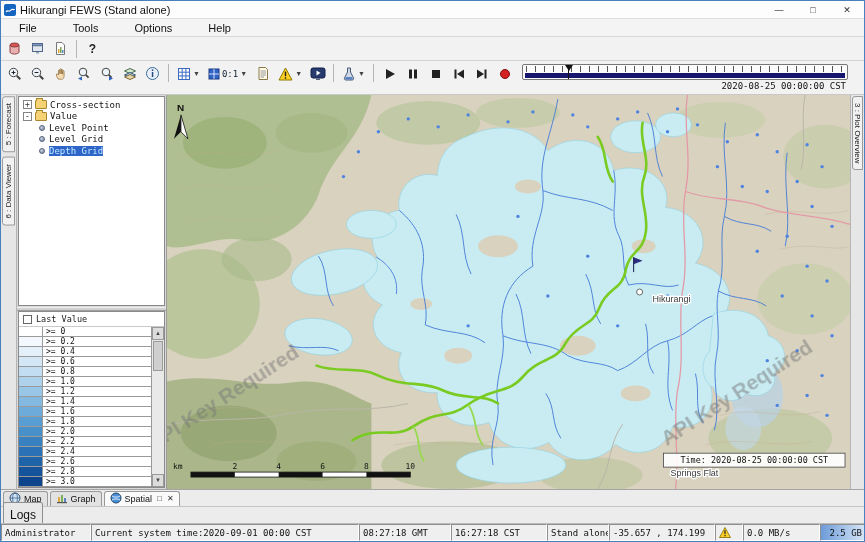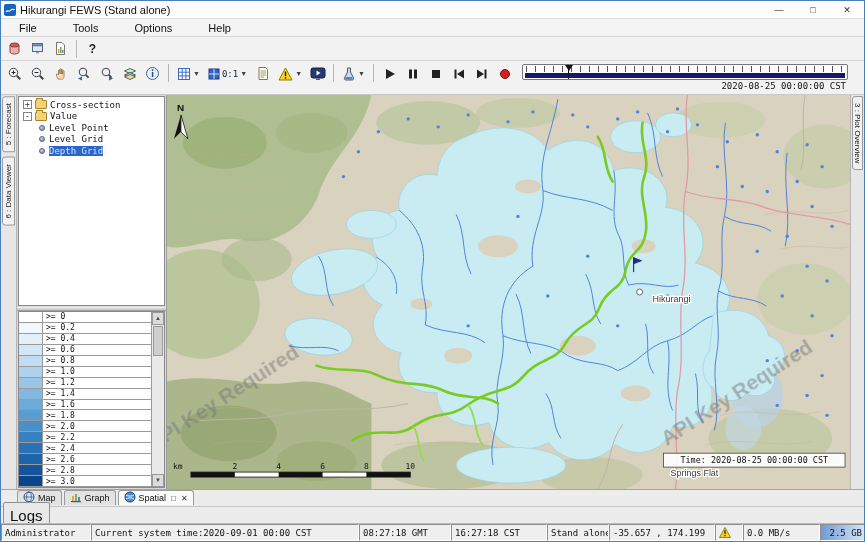--- a/index.html
+++ b/index.html
@@ -72,29 +72,29 @@
   #legend-scrollbar { width:13px; background:#e9e9e9; border-left:1px solid #9a9a9a; display:flex; flex-direction:column; }
   .sb-btn { height:13px; background:#dcdcdc; border:1px solid #9a9a9a; font-size:6px; text-align:center; line-height:11px; color:#444; }
   #sb-thumb { height:30px; margin:1px; background:#cfcfcf; border:1px solid #9a9a9a; }
   #sb-track { flex:1; }
 
   
   #map-wrap { flex:1 1 auto; position:relative; background:#d8d2bf; min-width:0; }
   #map-svg { position:absolute; inset:0; width:100%; height:100%; }
 
   
-  #bottom-tabs { height:17px; background:#ececec; border-top:1px solid #a5a5a5; display:flex; align-items:flex-start; padding-left:16px; gap:2px; }
+  #bottom-tabs { height:17px; background:#ececec; border-top:1px solid #a5a5a5; display:flex; align-items:center; padding-left:2px; gap:2px; }
   .btab { display:flex; align-items:center; gap:3px; height:15px; padding:0 5px; border:1px solid #9a9a9a; border-bottom:none;
           border-radius:3px 3px 0 0; background:#e2e2e2; font-size:9px; color:#111; }
   .btab.active { background:#fafafa; }
   .btab-ctrl { font-size:8px; color:#333; margin-left:2px; }
 
   
   #logs-row { height:17px; background:#ececec; border-top:1px solid #c5c5c5; display:flex; align-items:center; padding-left:2px; }
-  #logs-btn { height:13px; padding:12px 6px; font-size:15px; background:#e8e8e8; border:1px solid #8f8f8f; border-radius:2px; color:#111; display:flex; align-items:center; }
+  #logs-btn { height:13px; padding:12px 6px; font-size:12px; background:#e8e8e8; border:1px solid #8f8f8f; border-radius:2px; color:#111; display:flex; align-items:center; }
 
   
   #status-bar { height:18px; background:#ececec; border-top:1px solid #bbb; display:flex; }
   .st-cell { height:100%; border:1px solid; border-color:#8f8f8f #ffffff #ffffff #8f8f8f; background:#efefef;
              font-family:"DejaVu Sans Mono",monospace; font-size:9px; color:#111; padding:0 3px;
              display:flex; align-items:center; gap:3px; white-space:nowrap; overflow:hidden; flex:0 0 auto; }
   .st-cell.mem { background:linear-gradient(90deg,#6d9bd8 0%,#b8d0ee 70%,#d8e6f6 100%); justify-content:flex-end; }
 </style>
 </head>
 <body>
@@ -323,20 +323,24 @@
             <span class="tlabel">Level Grid</span>
           </div>
           <div class="tree-row sel" style="padding-left: 20px; align-items: center;">
             <span class="bullet"></span>
             <span class="tlabel">Depth Grid</span>
           </div>
         </div>
     </div>
     <div id="splitter"></div>
     <div id="legend-panel">
+      <div id="legend-header">
+        <span id="legend-checkbox"></span>
+        <span id="legend-title">Last Value</span>
+      </div>
       <div id="legend-body">
         <div id="legend-rows">
             <div class="lg-row">
               <span class="lg-swatch" style="background: rgb(255, 255, 255);"></span>
               <span class="lg-label">&gt;= 0</span>
             </div>
             <div class="lg-row">
               <span class="lg-swatch" style="background: rgb(242, 248, 253);"></span>
               <span class="lg-label">&gt;= 0.2</span>
             </div>

